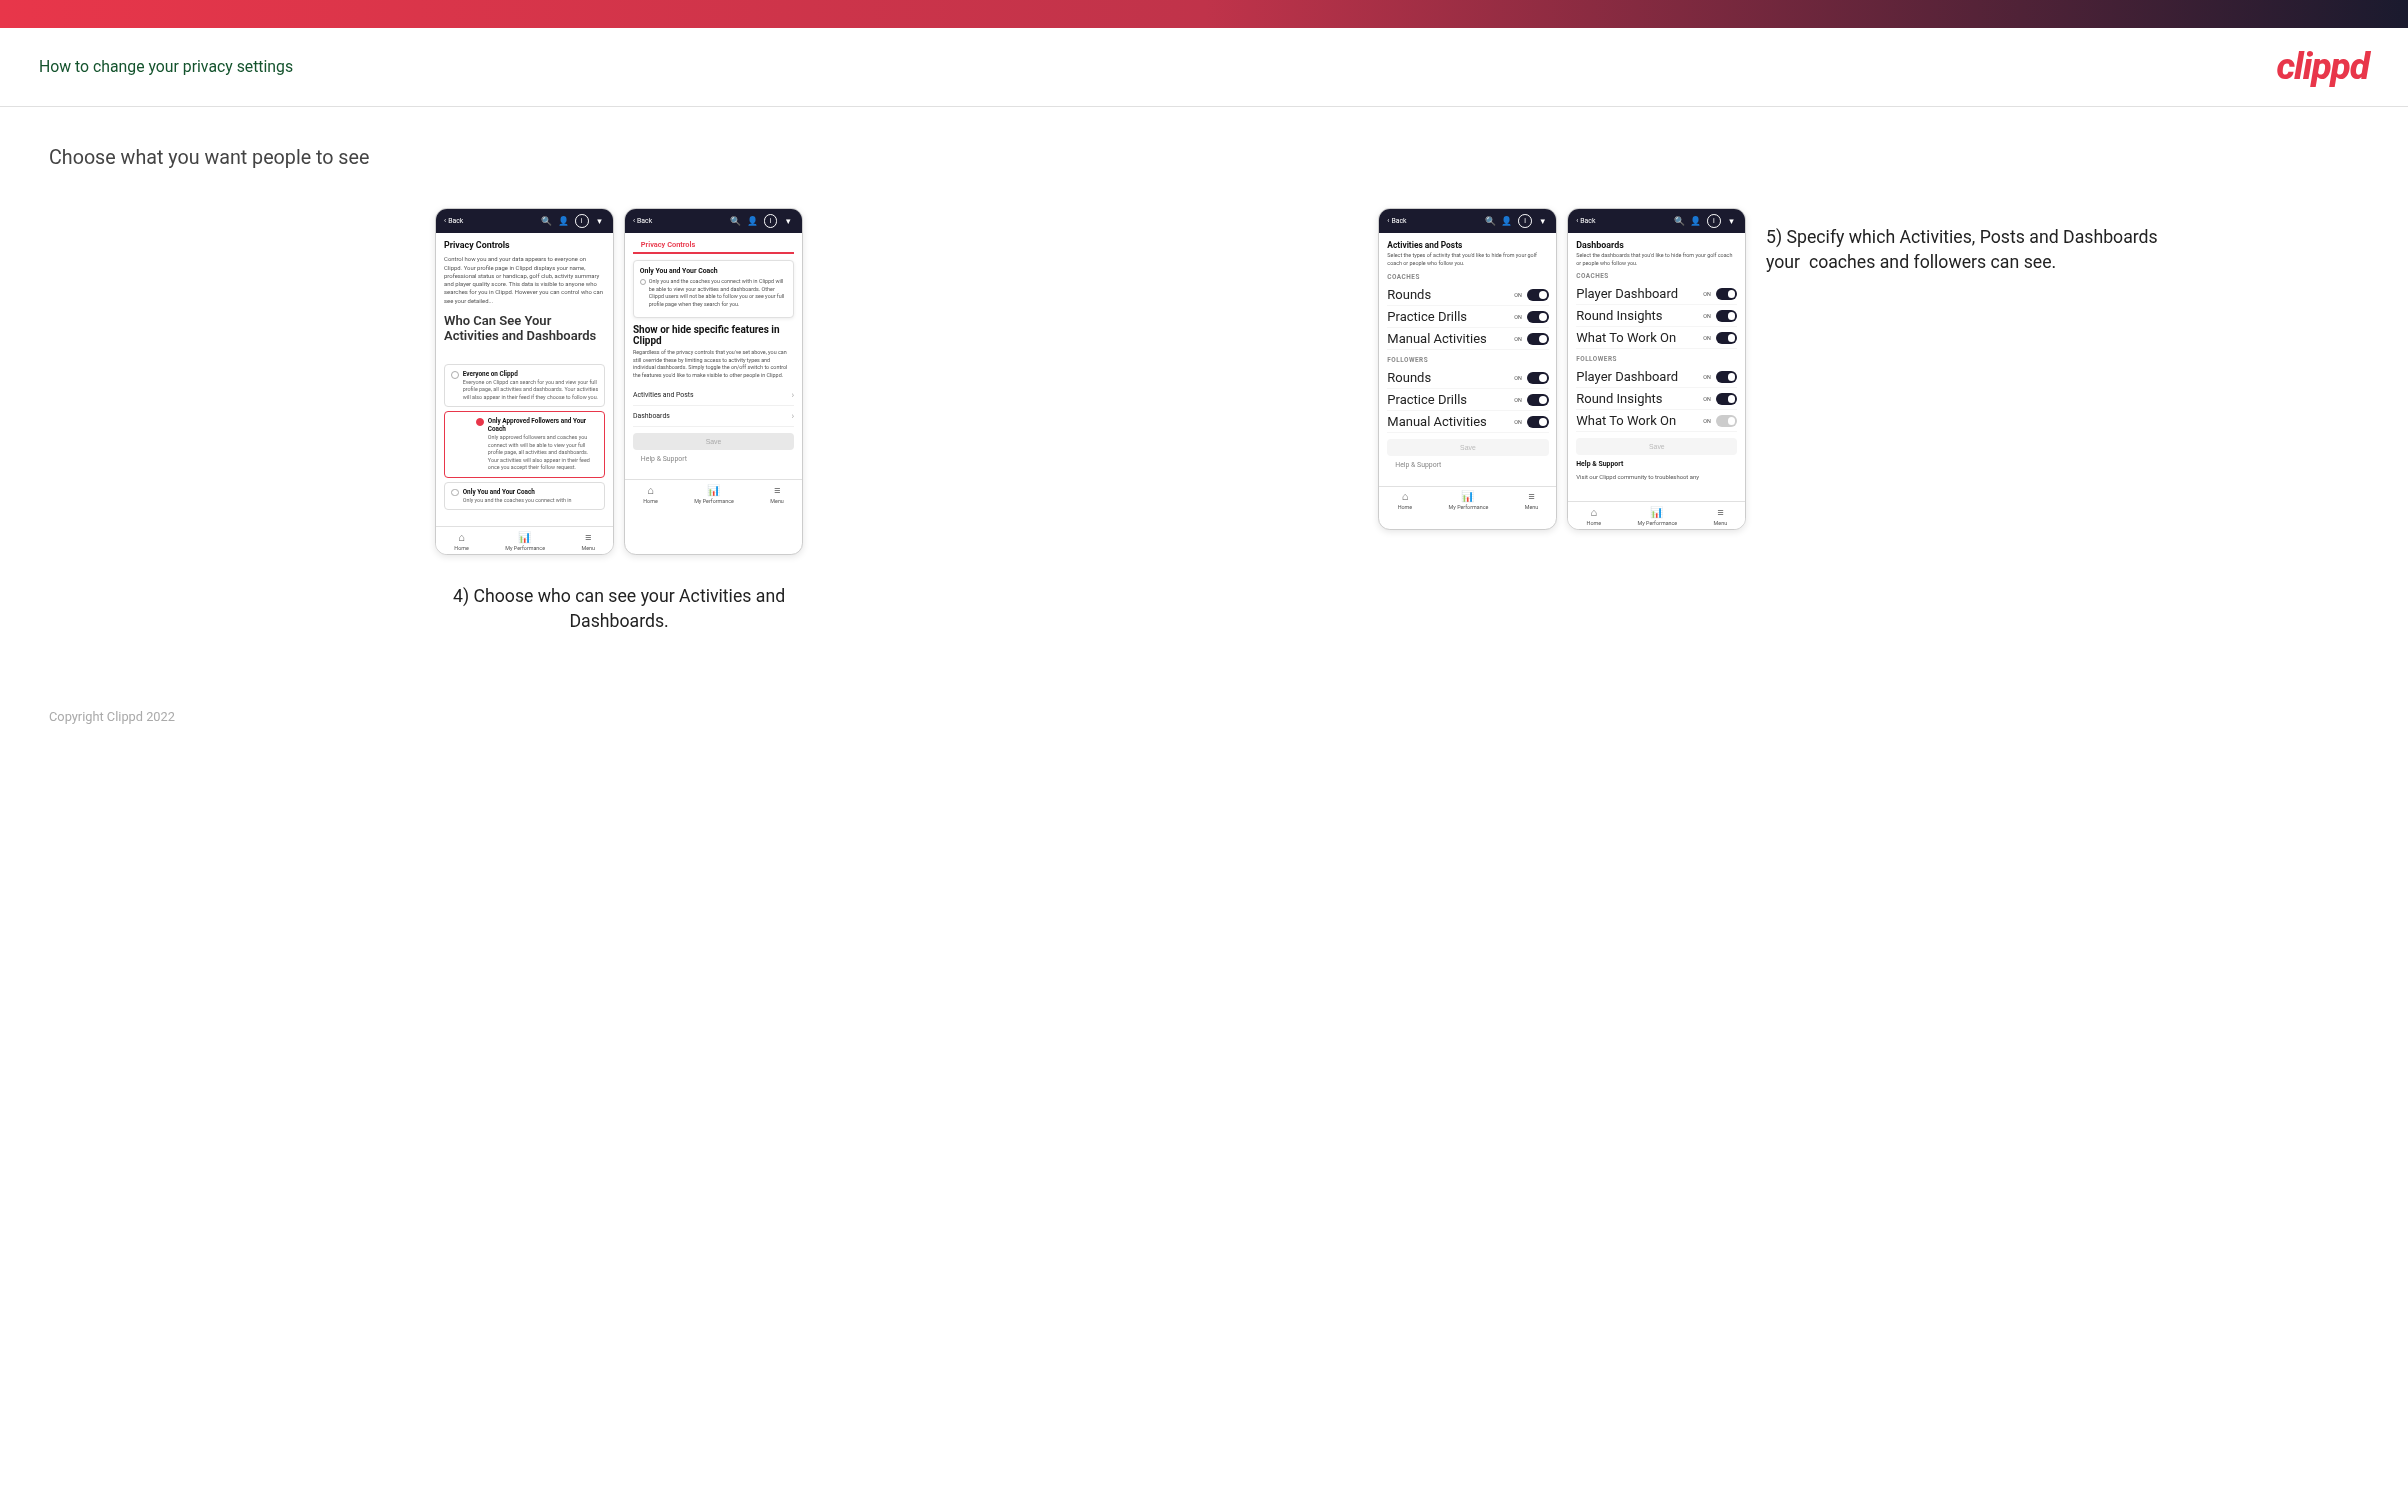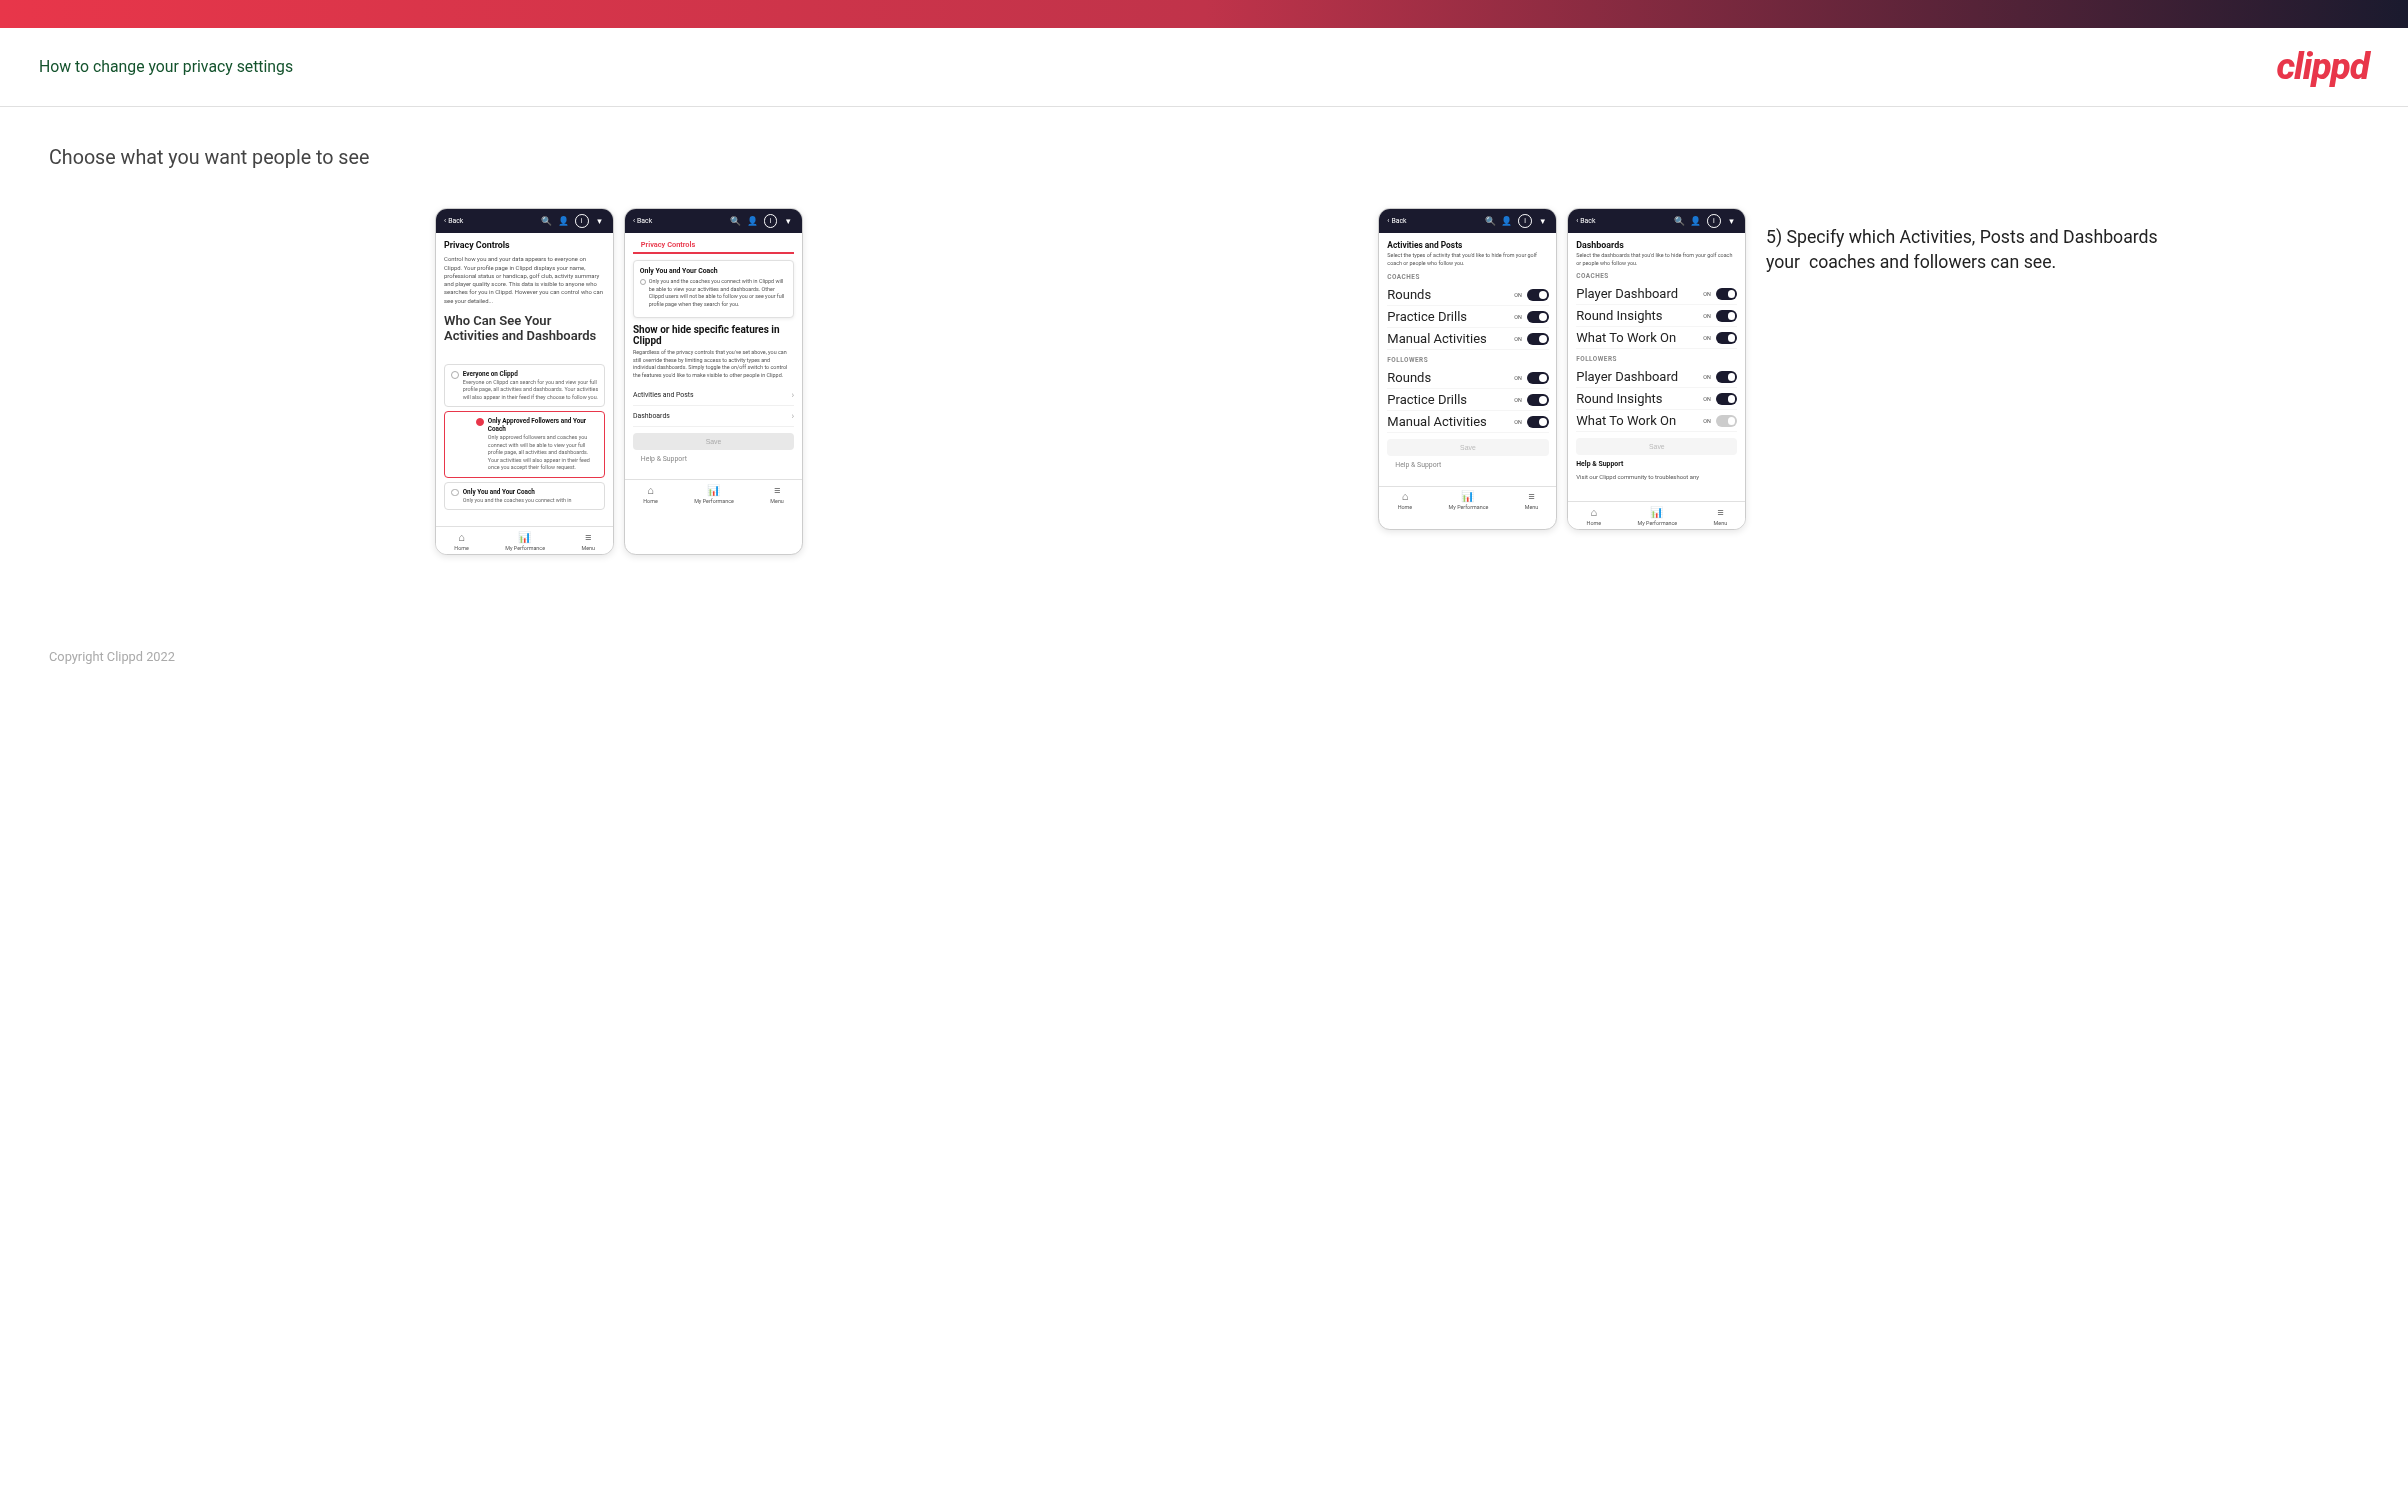--- a/index.html
+++ b/index.html
@@ -541,20 +541,21 @@
               <span class="bottom-nav-text">My Performance</span>
             </div>
             <div class="bottom-nav-item">
               <span class="bottom-nav-icon">≡</span>
               <span class="bottom-nav-text">Menu</span>
             </div>
           </div>
         </div>
 
       </div>
+      <div class="caption">4) Choose who can see your Activities and Dashboards.</div>
     </div>
 
     <div class="screenshot-group" style="flex-direction: row; align-items: flex-start; gap: 0; flex-wrap: wrap; justify-content: center;">
       <div class="phone-screens">
 
         <div class="phone-screen">
           <div class="phone-nav-bar">
             <div class="back">
               <span>‹</span>
               <span>Back</span>

